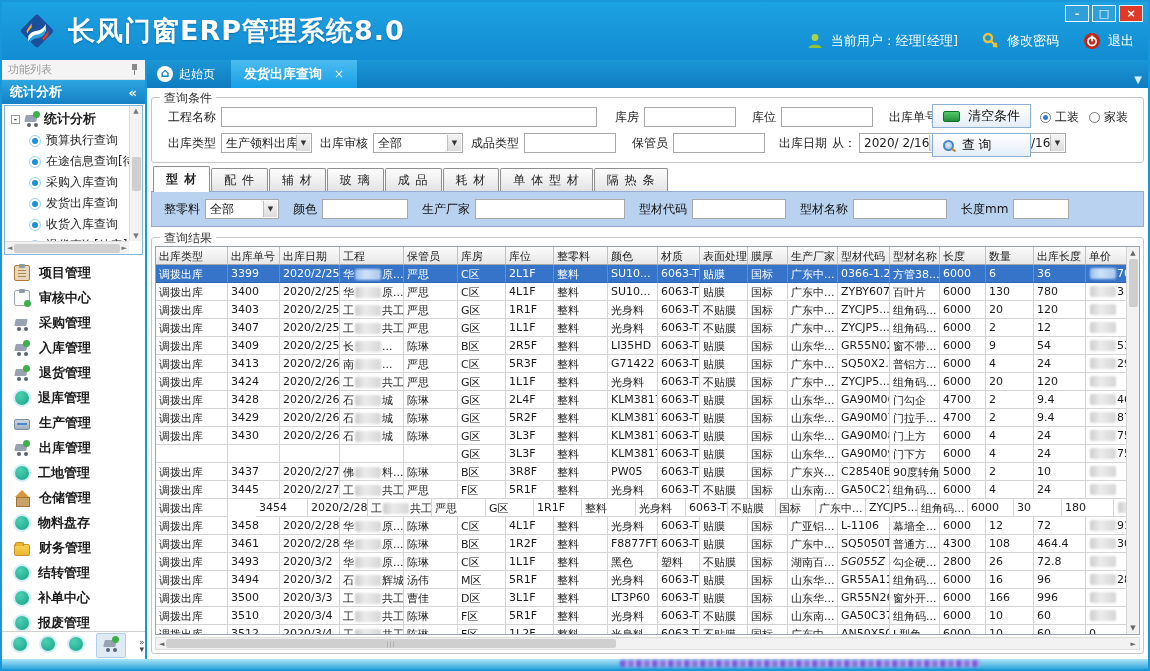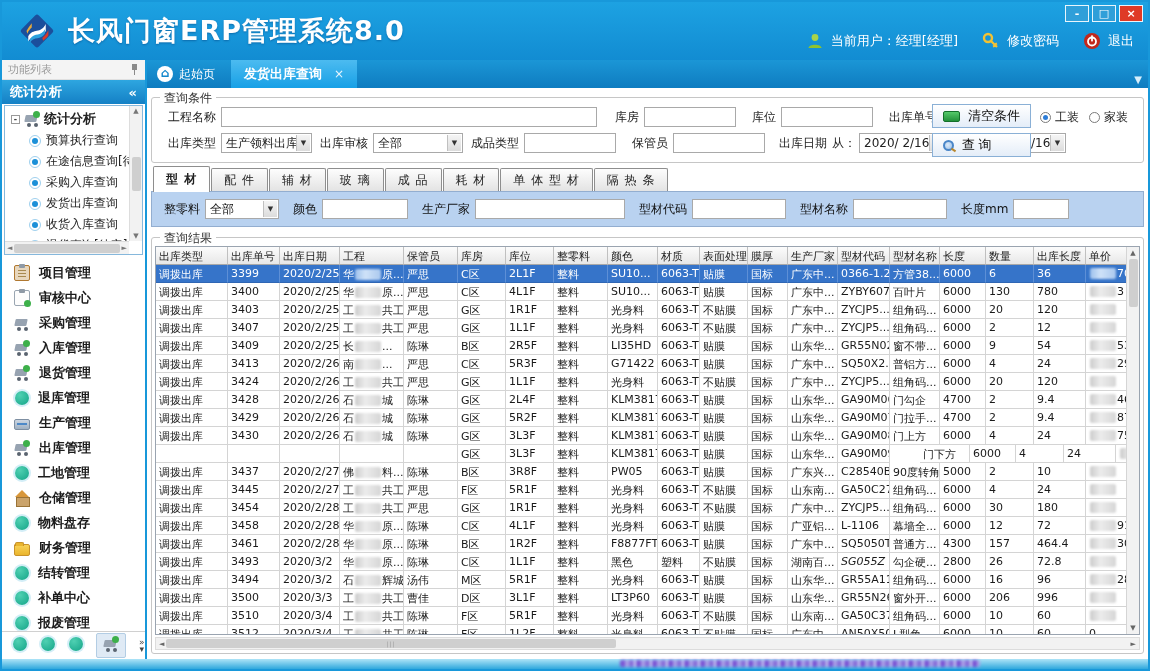--- a/index.html
+++ b/index.html
@@ -654,21 +654,21 @@
                   <div class="gcell" style="width: 54px;"></div>
                   <div class="gcell" style="width: 48px;">G区</div>
                   <div class="gcell" style="width: 48px;">3L3F</div>
                   <div class="gcell" style="width: 54px;">整料</div>
                   <div class="gcell" style="width: 50px;">KLM3817</div>
                   <div class="gcell" style="width: 42px;">6063-T5</div>
                   <div class="gcell" style="width: 48px;">贴膜</div>
                   <div class="gcell" style="width: 40px;">国标</div>
                   <div class="gcell" style="width: 50px;">山东华...</div>
                   <div class="gcell" style="width: 52px;">GA90M09.</div>
-                  <div class="gcell" style="width: 50px; margin-left: 30px;">门下方</div>
+                  <div class="gcell" style="width: 50px;">门下方</div>
                   <div class="gcell" style="width: 46px;">6000</div>
                   <div class="gcell" style="width: 48px;">4</div>
                   <div class="gcell" style="width: 52px;">24</div>
                   <div class="gcell" style="width: 46px;"><span class="cen"></span>75</div>
                   <div class="gcell" style="width: 26px;">423</div>
                 </div>
                 <div class="grow">
                   <div class="gcell" style="width: 72px;">调拨出库</div>
                   <div class="gcell" style="width: 52px;">3437</div>
                   <div class="gcell" style="width: 60px;">2020/2/27</div>
@@ -707,21 +707,21 @@
                   <div class="gcell" style="width: 52px;">GA50C27</div>
                   <div class="gcell" style="width: 50px;">组角码...</div>
                   <div class="gcell" style="width: 46px;">6000</div>
                   <div class="gcell" style="width: 48px;">4</div>
                   <div class="gcell" style="width: 52px;">24</div>
                   <div class="gcell" style="width: 46px;"><span class="cen"></span></div>
                   <div class="gcell" style="width: 26px;">0</div>
                 </div>
                 <div class="grow">
                   <div class="gcell" style="width: 72px;">调拨出库</div>
-                  <div class="gcell" style="width: 52px;">3454</div>
+                  <div class="gcell" style="width: 52px; margin-left: 28px;">3454</div>
                   <div class="gcell" style="width: 60px;">2020/2/28</div>
                   <div class="gcell" style="width: 64px;">工<span class="cen"></span>共工程</div>
                   <div class="gcell" style="width: 54px;">严思</div>
                   <div class="gcell" style="width: 48px;">G区</div>
                   <div class="gcell" style="width: 48px;">1R1F</div>
                   <div class="gcell" style="width: 54px;">整料</div>
                   <div class="gcell" style="width: 50px;">光身料</div>
                   <div class="gcell" style="width: 42px;">6063-T5</div>
                   <div class="gcell" style="width: 48px;">不贴膜</div>
                   <div class="gcell" style="width: 40px;">国标</div>
@@ -766,21 +766,21 @@
                   <div class="gcell" style="width: 48px;">1R2F</div>
                   <div class="gcell" style="width: 54px;">整料</div>
                   <div class="gcell" style="width: 50px;">F8877FT</div>
                   <div class="gcell" style="width: 42px;">6063-T5</div>
                   <div class="gcell" style="width: 48px;">贴膜</div>
                   <div class="gcell" style="width: 40px;">国标</div>
                   <div class="gcell" style="width: 50px;">广东中...</div>
                   <div class="gcell" style="width: 52px;">SQ5050T20</div>
                   <div class="gcell" style="width: 50px;">普通方...</div>
                   <div class="gcell" style="width: 46px;">4300</div>
-                  <div class="gcell" style="width: 48px;">157</div>
+                  <div class="gcell" style="width: 48px;">108</div>
                   <div class="gcell" style="width: 52px;">464.4</div>
                   <div class="gcell" style="width: 46px;"><span class="cen"></span>306</div>
                   <div class="gcell" style="width: 26px;">998</div>
                 </div>
                 <div class="grow">
                   <div class="gcell" style="width: 72px;">调拨出库</div>
                   <div class="gcell" style="width: 52px;">3493</div>
                   <div class="gcell" style="width: 60px;">2020/3/2</div>
                   <div class="gcell" style="width: 64px;">华<span class="cen"></span>原...</div>
                   <div class="gcell" style="width: 54px;">陈琳</div>
@@ -832,21 +832,21 @@
                   <div class="gcell" style="width: 48px;">3L1F</div>
                   <div class="gcell" style="width: 54px;">整料</div>
                   <div class="gcell" style="width: 50px;">LT3P60</div>
                   <div class="gcell" style="width: 42px;">6063-T5</div>
                   <div class="gcell" style="width: 48px;">贴膜</div>
                   <div class="gcell" style="width: 40px;">国标</div>
                   <div class="gcell" style="width: 50px;">山东华...</div>
                   <div class="gcell" style="width: 52px;">GR55N26</div>
                   <div class="gcell" style="width: 50px;">窗外开...</div>
                   <div class="gcell" style="width: 46px;">6000</div>
-                  <div class="gcell" style="width: 48px;">206</div>
+                  <div class="gcell" style="width: 48px;">166</div>
                   <div class="gcell" style="width: 52px;">996</div>
                   <div class="gcell" style="width: 46px;"><span class="cen"></span></div>
                   <div class="gcell" style="width: 26px;">0</div>
                 </div>
                 <div class="grow">
                   <div class="gcell" style="width: 72px;">调拨出库</div>
                   <div class="gcell" style="width: 52px;">3510</div>
                   <div class="gcell" style="width: 60px;">2020/3/4</div>
                   <div class="gcell" style="width: 64px;">工<span class="cen"></span>共工程</div>
                   <div class="gcell" style="width: 54px;">陈琳</div>

